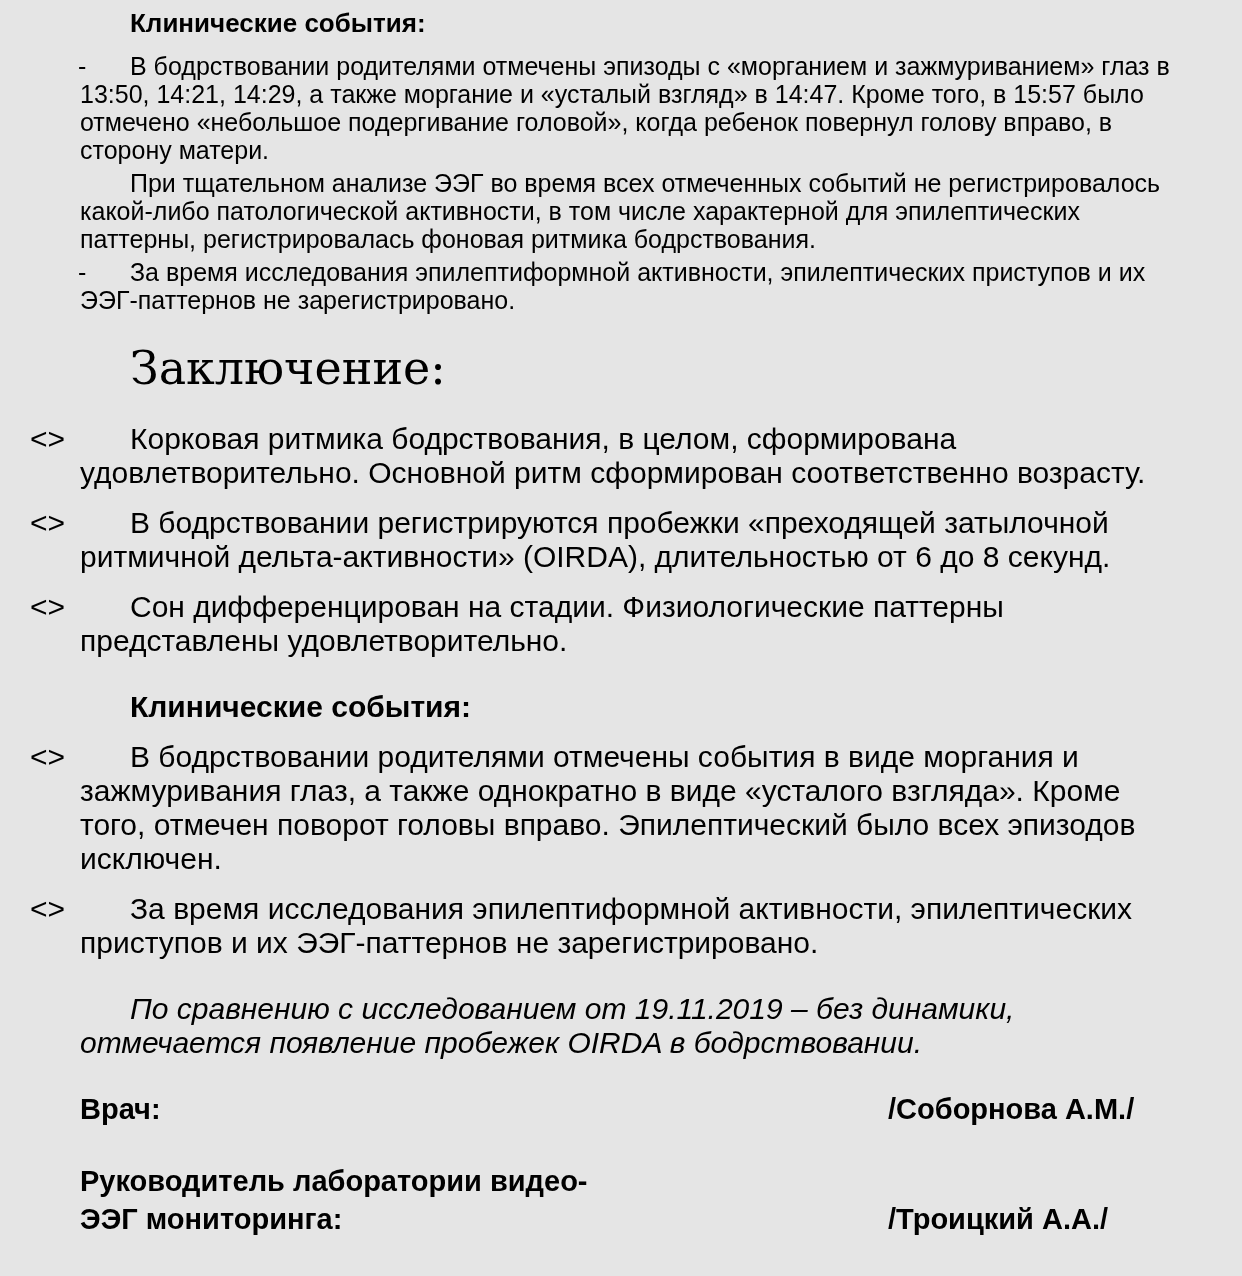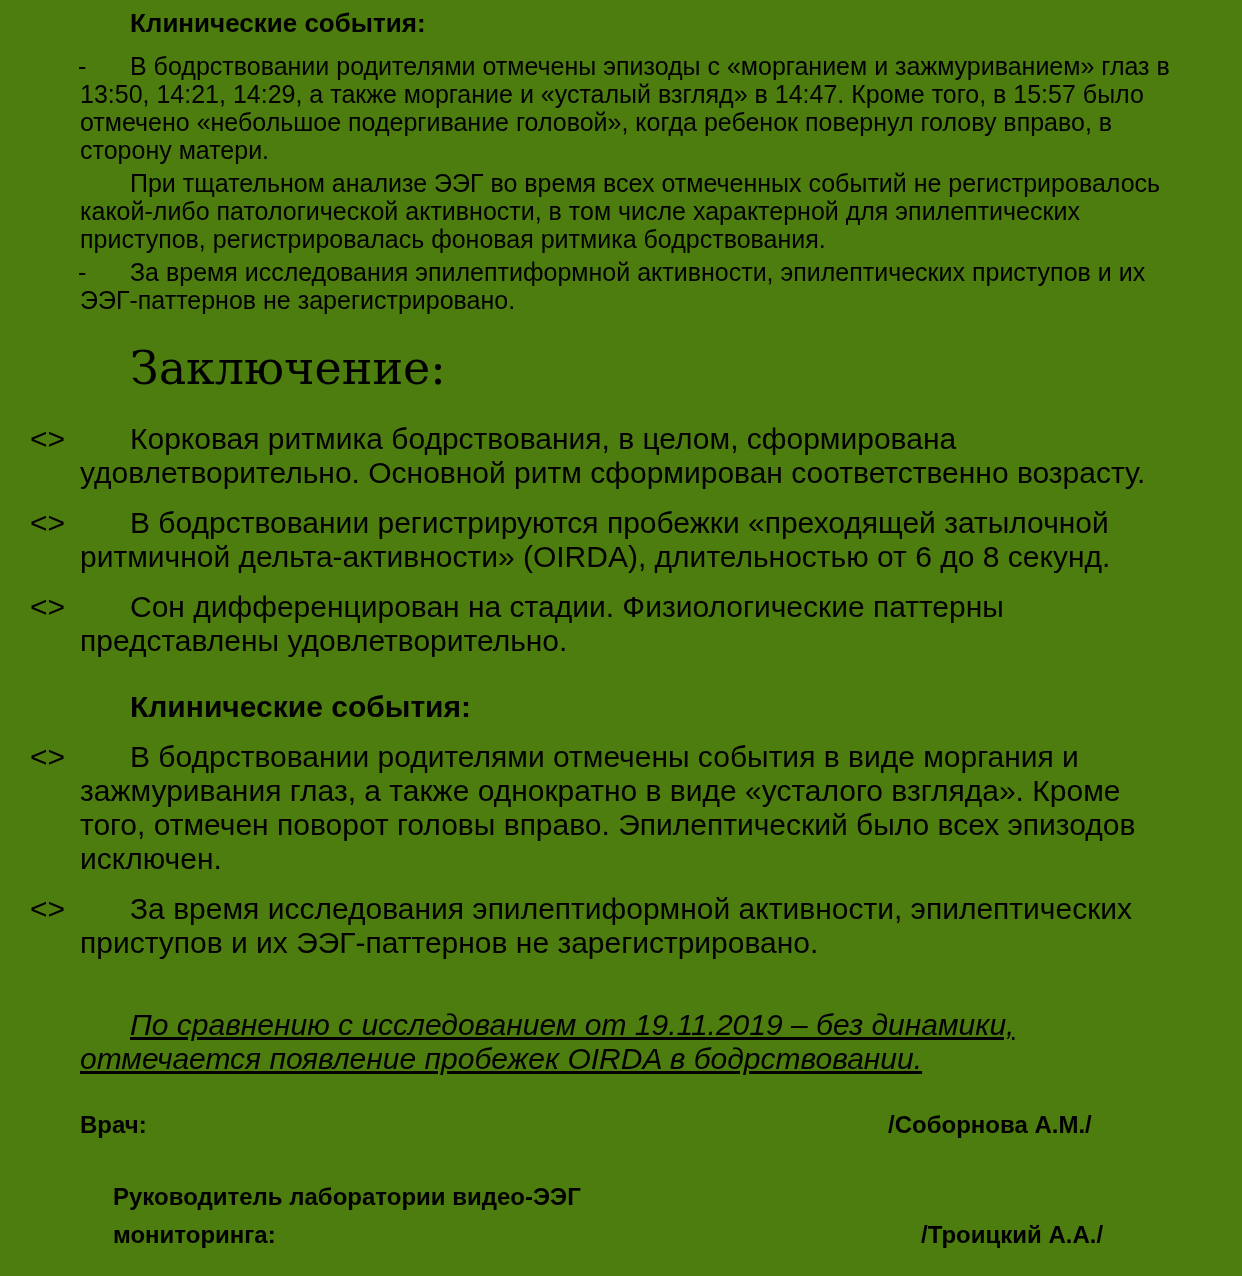--- a/index.html
+++ b/index.html
@@ -4,21 +4,21 @@
 <style>
   html, body {
     margin: 0;
     padding: 0;
     background: #ffffff;
   }
   .page {
     position: relative;
     width: 1242px;
     height: 1276px;
-    background: #4d7c0f;
+    background: #e5e5e5;
     color: #000000;
     font-family: "Liberation Sans", sans-serif;
     overflow: hidden;
     box-sizing: border-box;
     padding: 8px 72px 0 80px;
   }
   
   .h-top {
     font-size: 26px;
     font-weight: bold;
@@ -58,32 +58,31 @@
   .li.b1 { margin-top: 26px; }
   .li.b  { margin-bottom: 16px; }
   .h-bot {
     font-size: 30px;
     font-weight: bold;
     line-height: 34px;
     margin: 32px 0 16px 50px;
   }
   .note {
     font-style: italic;
-    margin-top: 48px;
-    text-decoration: underline;
+    margin-top: 32px;
   }
   
   .sig-row {
     position: relative;
-    font-size: 24px;
+    font-size: 29px;
     font-weight: bold;
     line-height: 38px;
   }
   .sig-row.first { margin-top: 30px; }
-  .sig-row.second { margin-top: 34px; margin-left: 33px; }
+  .sig-row.second { margin-top: 34px; }
   .sig-role { display: block; max-width: 560px; }
   .sig-name {
     position: absolute;
     left: 808px;
     bottom: 0;
     white-space: nowrap;
   }
 </style>
 </head>
 <body>
@@ -91,21 +90,21 @@
 <div class="page">
 
   <h3 class="h-top">Клинические события:</h3>
 
   <div class="li t">
     <span class="marker dash">-</span>
     <span>В бодрствовании родителями отмечены эпизоды с «морганием и зажмуриванием» глаз в 13:50, 14:21, 14:29, а также моргание и «усталый взгляд» в 14:47. Кроме того, в 15:57 было отмечено «небольшое подергивание головой», когда ребенок повернул голову вправо, в сторону матери.</span>
   </div>
 
   <div class="para t">
-    <span>При тщательном анализе ЭЭГ во время всех отмеченных событий не регистрировалось какой-либо патологической активности, в том числе характерной для эпилептических приступов, регистрировалась фоновая ритмика бодрствования.</span>
+    <span>При тщательном анализе ЭЭГ во время всех отмеченных событий не регистрировалось какой-либо патологической активности, в том числе характерной для эпилептических паттерны, регистрировалась фоновая ритмика бодрствования.</span>
   </div>
 
   <div class="li t">
     <span class="marker dash">-</span>
     <span>За время исследования эпилептиформной активности, эпилептических приступов и их ЭЭГ-паттернов не зарегистрировано.</span>
   </div>
 
   <h1 class="conclusion">Заключение:</h1>
 
   <div class="li b b1">

